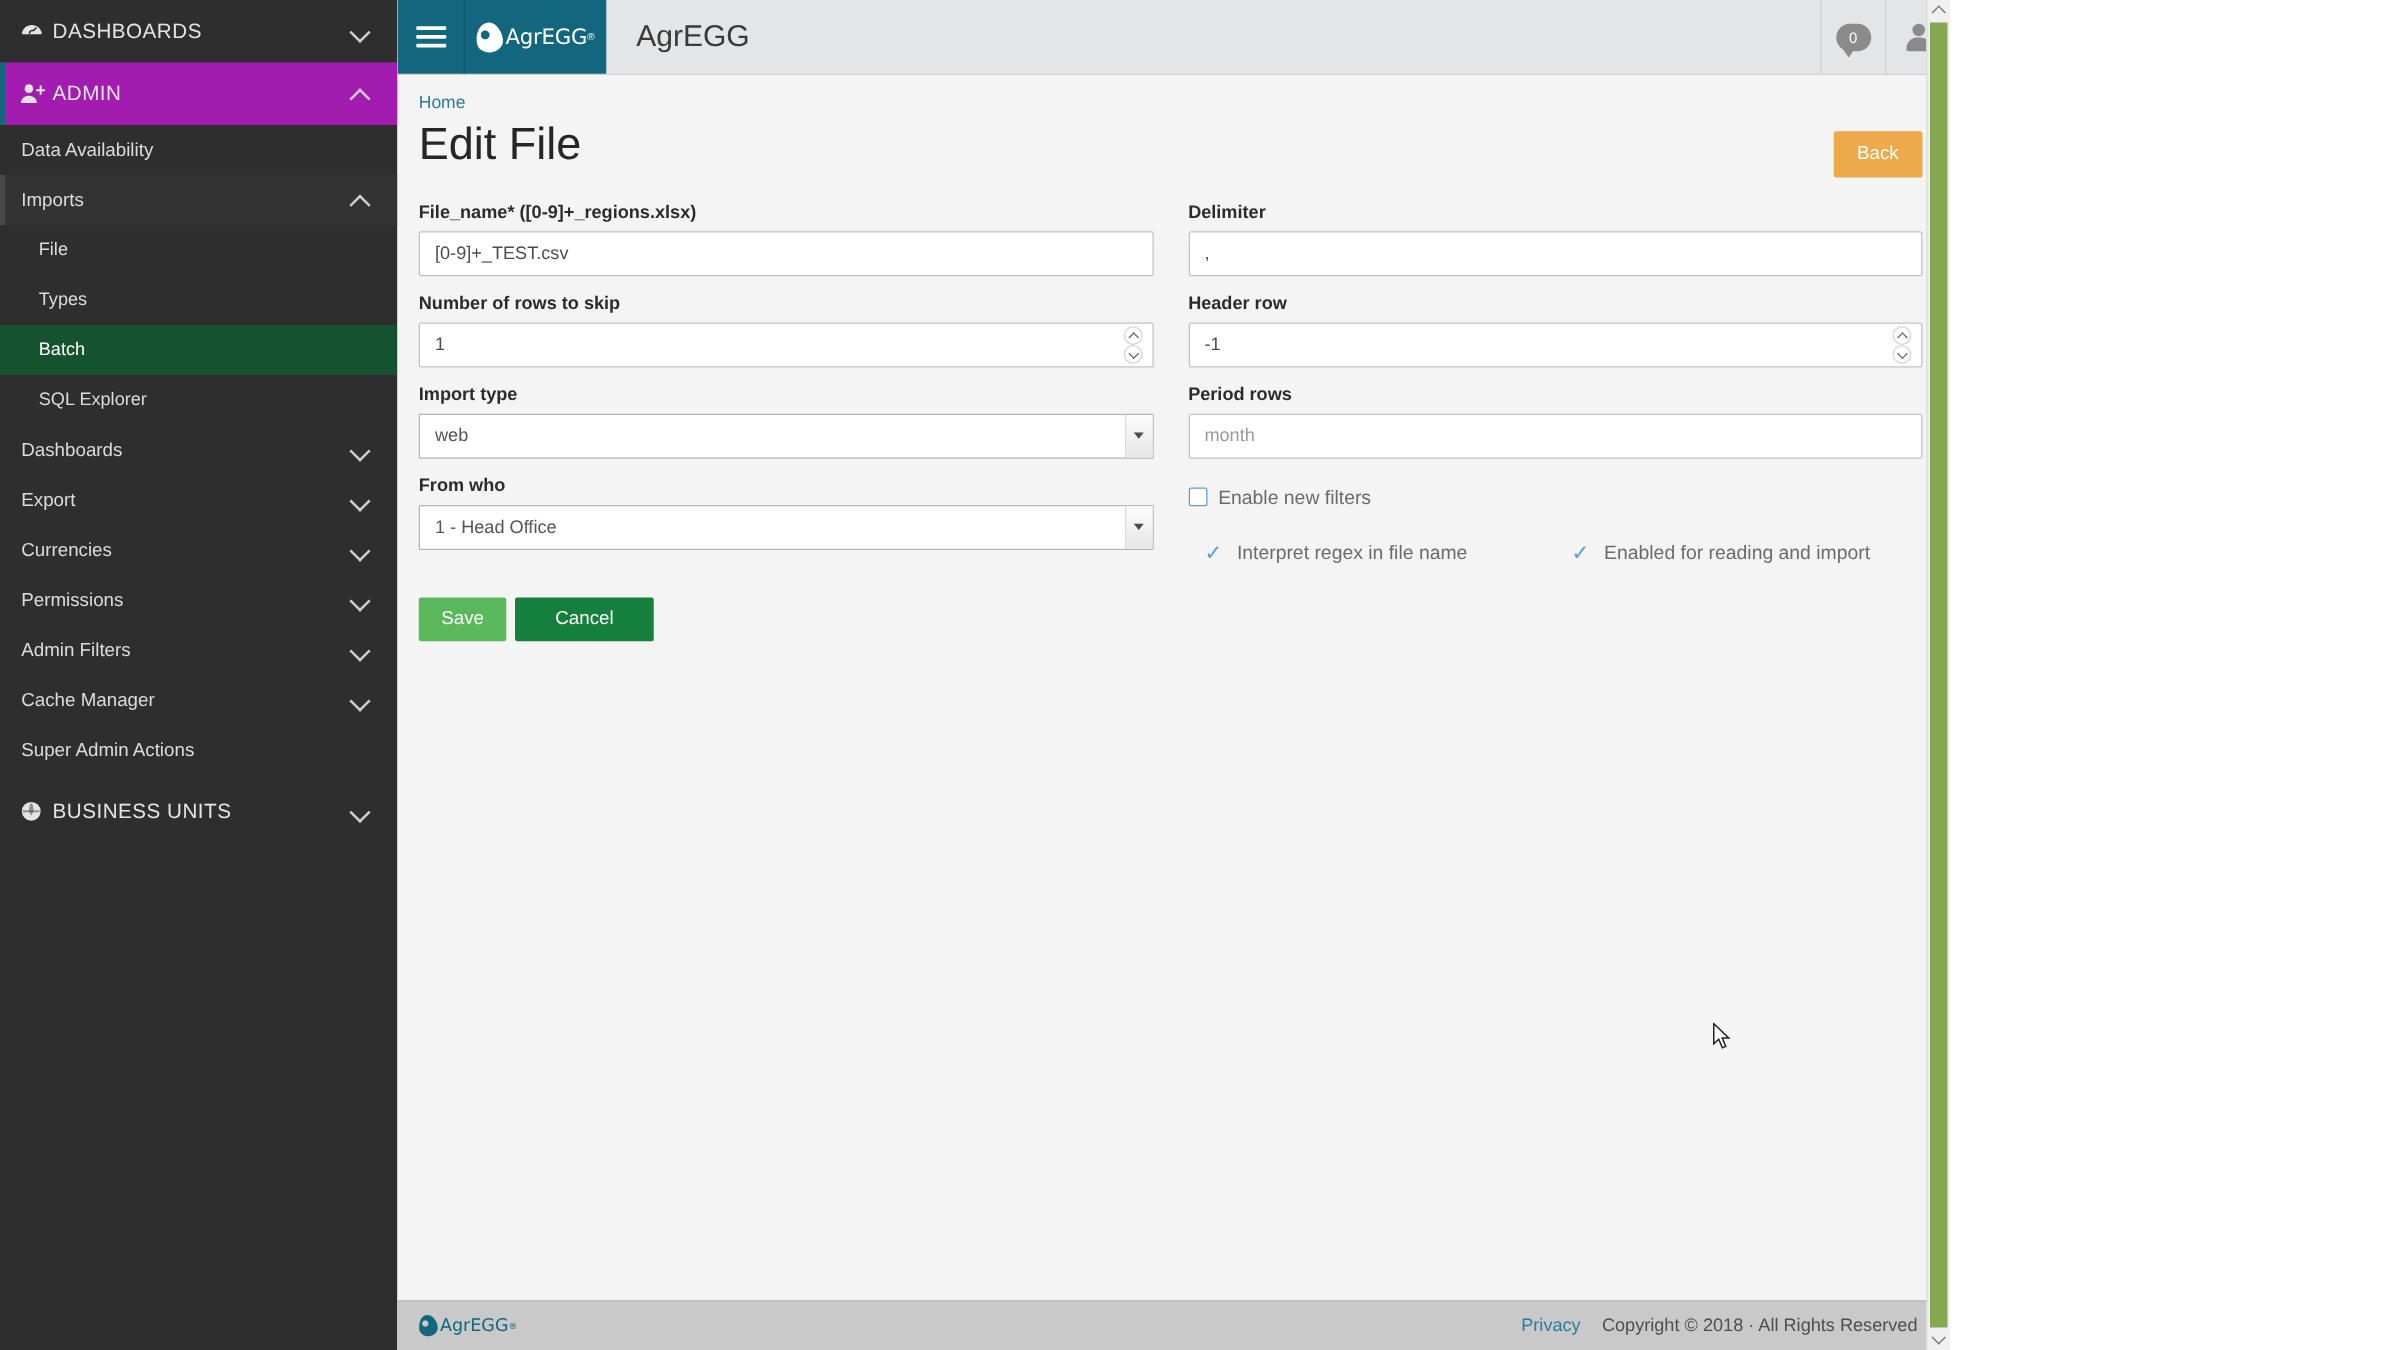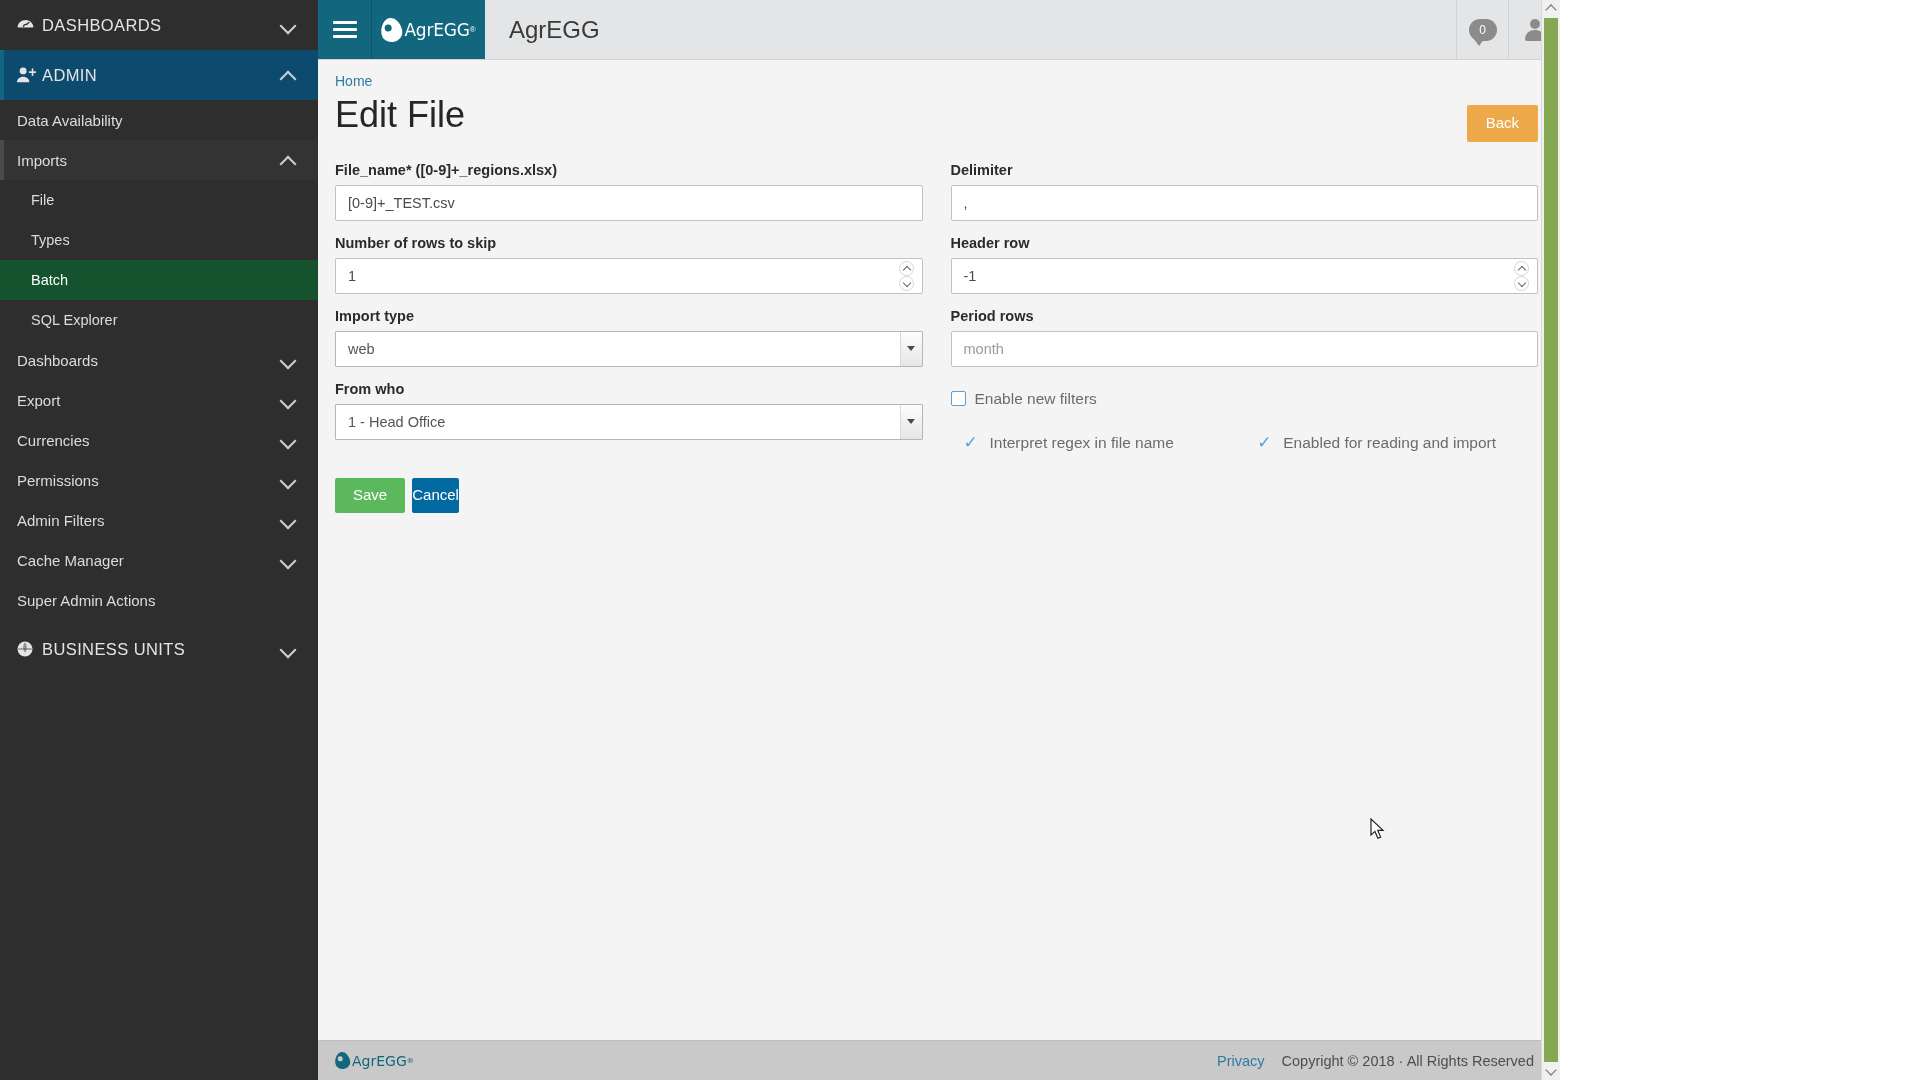--- a/index.html
+++ b/index.html
@@ -14,21 +14,21 @@
   
   .sidebar {
     width: 318px; height: 1080px; background: #2e2e2e;
     flex: 0 0 318px; overflow: hidden;
   }
   .nav-group {
     position: relative; height: 50px; display: flex; align-items: center;
     padding: 0 22px 0 16px; color: #e4e4e4; font-size: 16.5px;
     letter-spacing: .4px; cursor: pointer;
   }
-  .nav-group.shaded { background: #0c4a6e; }
+  .nav-group.shaded { background: #a21caf; }
   .nav-group.accent::before {
     content: ""; position: absolute; left: 0; top: 0; bottom: 0;
     width: 4px; background: #12667e;
   }
   .nav-group .gicon {
     width: 26px; flex: 0 0 26px; display: flex; align-items: center;
     justify-content: flex-start; color: #e4e4e4;
   }
   .nav-group .glabel { flex: 1 1 auto; }
   .chev {
@@ -138,21 +138,21 @@
     font-size: 36px; font-weight: 400; color: #262626;
     font-family: "Liberation Sans", sans-serif; line-height: 1.1;
   }
   .btn {
     display: inline-block; border: none; cursor: pointer; color: #fff;
     font-size: 15px; font-family: "Liberation Sans", sans-serif;
     padding: 8px 17px; border-radius: 2px; line-height: 1.25;
   }
   .btn-back { background: #eda94a; padding: 9px 19px; margin-top: 10px; }
   .btn-save { background: #5cb85c; padding: 8px 18px; }
-  .btn-cancel { background: #0369a1; padding: 8px 0; }
+  .btn-cancel { background: #15803d; padding: 8px 32px; }
 
   .formwrap { padding: 20px 22px 0 17px; display: flex; gap: 28px; }
   .col { flex: 1 1 50%; max-width: 50%; }
   .fgroup { margin-bottom: 14px; }
   .flabel {
     display: block; font-size: 14.5px; font-weight: bold; color: #2b2b2b;
     margin-bottom: 7px;
   }
   .finput {
     width: 100%; height: 36px; background: #fff; border: 1px solid #c2c2c2;
@@ -187,21 +187,21 @@
     background: linear-gradient(#fdfdfd, #e6e6e6);
     border-left: 1px solid #d9d9d9;
     display: flex; align-items: center; justify-content: center;
     pointer-events: none;
   }
   .sel-arrow::after {
     content: ""; border-left: 4px solid transparent; border-right: 4px solid transparent;
     border-top: 5px solid #4a4a4a;
   }
 
-  .checkrow { margin-top: 23px; display: flex; align-items: center; }
+  .checkrow { margin-top: 23px; display: flex; align-items: flex-start; }
   .cbox {
     width: 15px; height: 15px; border: 1.6px solid #5b9fd4; border-radius: 2px;
     background: #fff; margin-right: 9px; cursor: pointer; flex: 0 0 15px;
   }
   .checkrow .ctext { font-size: 15.5px; color: #6b6b6b; }
   .checkpair { margin-top: 26px; display: flex; }
   .checkpair .half { flex: 0 0 50%; display: flex; align-items: center; padding-left: 13px; }
   .tick {
     width: 17px; flex: 0 0 17px; color: #5b9fd4; font-size: 17px; margin-right: 9px;
     line-height: 1;

